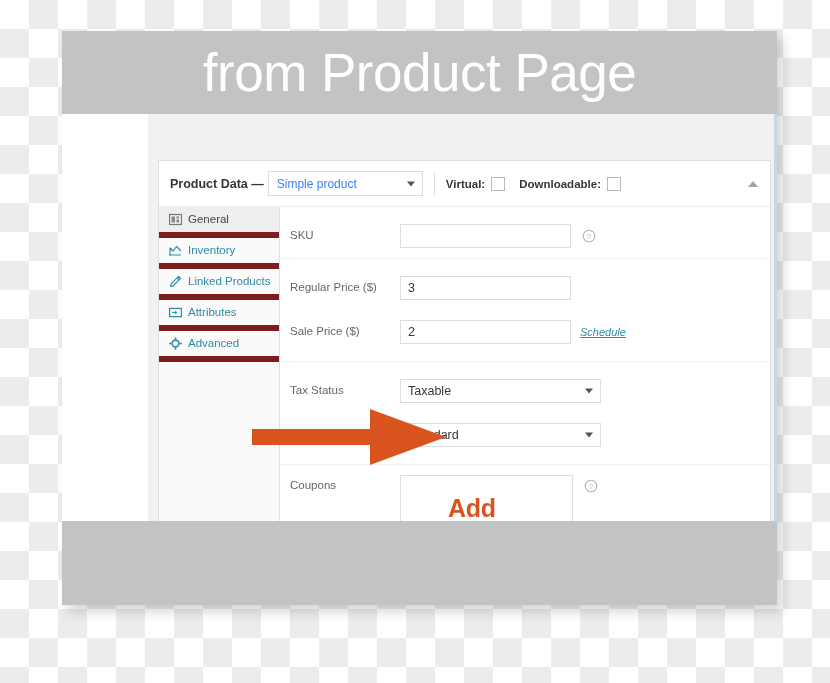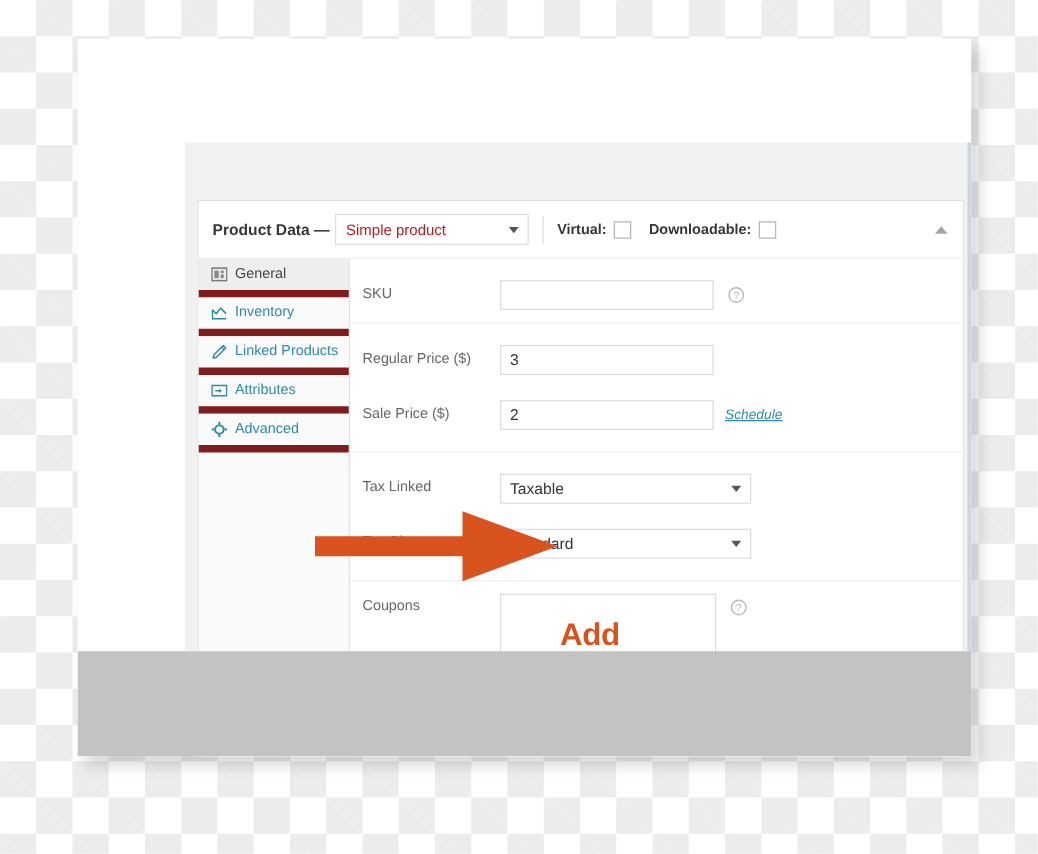--- a/index.html
+++ b/index.html
@@ -127,21 +127,21 @@
     width: 155px;
     height: 25px;
     border: 1px solid #dddddd;
     background: #ffffff;
     display: flex;
     align-items: center;
     box-sizing: border-box;
   }
   .type-select .val {
     font-size: 12px;
-    color: #b91c1c;
+    color: #3b82f6;
     padding-left: 8px;
   }
   .sel-caret {
     position: absolute;
     right: 7px;
     top: 50%;
     transform: translateY(-50%);
     width: 0; height: 0;
     border-left: 4px solid transparent;
     border-right: 4px solid transparent;
@@ -345,20 +345,23 @@
     width: 196px;
     height: 62px;
     pointer-events: none;
   }
 </style>
 </head>
 <body>
 
 <div class="card">
 
+  <div class="banner">
+    <div class="banner-title">from Product Page</div>
+  </div>
 
   <div class="body-area">
     <div class="admin-bg"></div>
     <div class="right-rule"></div>
 
     <div class="metabox">
 
       <div class="mb-header">
         <div class="mb-title">Product Data —</div>
 
@@ -470,21 +473,21 @@
               <div class="fld-label">Sale Price ($)</div>
               <div class="fld-input" placeholder="">2</div>
               <span class="schedule-link">Schedule</span>
             </div>
           </div>
 
           <div class="group-divider"></div>
 
           <div class="group-pad-top group-pad-bot">
             <div class="field-row">
-              <div class="fld-label">Tax Linked</div>
+              <div class="fld-label">Tax Status</div>
               <div class="fld-select">
                 <span>Taxable</span>
                 <span class="sel-caret"></span>
               </div>
             </div>
             <div class="field-row">
               <div class="fld-label">Tax Class</div>
               <div class="fld-select">
                 <span>Standard</span>
                 <span class="sel-caret"></span>

